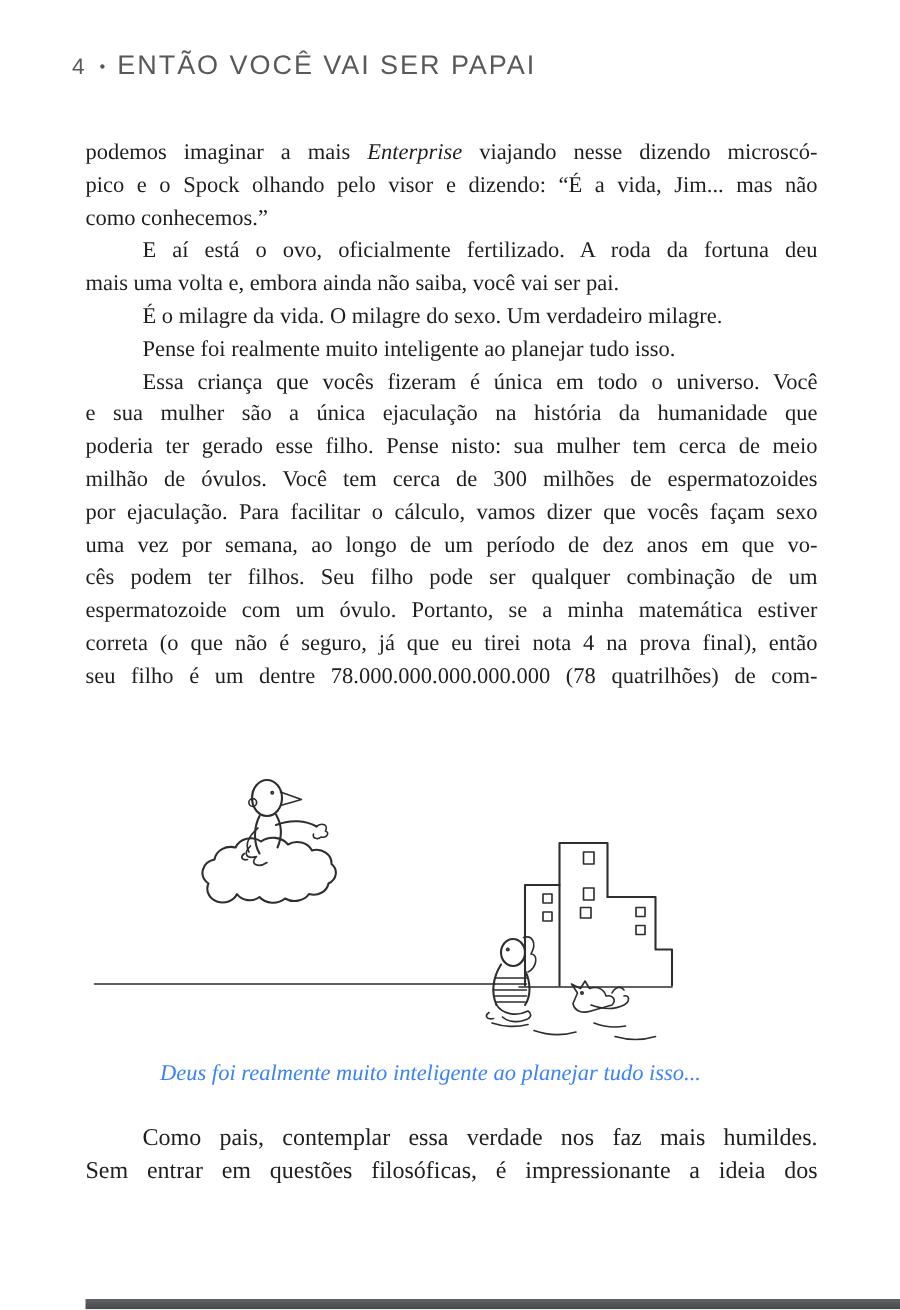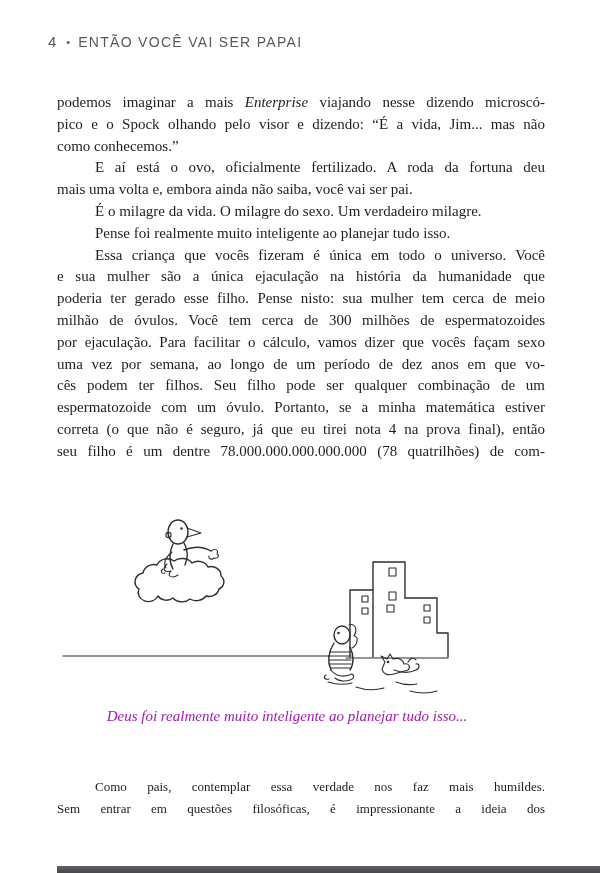--- a/index.html
+++ b/index.html
@@ -4,31 +4,31 @@
 <style>
   html,body{margin:0;padding:0;background:#ffffff;}
   .page{position:relative;width:600px;height:873px;background:#ffffff;overflow:hidden;
         font-family:"Liberation Serif","DejaVu Serif",serif;color:#1e1e1e;}
   
   .running-head{position:absolute;left:48px;top:33px;height:18px;
         font-family:"Liberation Sans","DejaVu Sans",sans-serif;color:#58595b;
         display:flex;align-items:baseline;}
   .pgnum{font-size:15px;letter-spacing:1px;margin-right:9px;}
   .bullet{font-size:11px;margin-right:8px;position:relative;top:-1px;}
-  .booktitle{font-size:14px;letter-spacing:1.3px;}
+  .booktitle{font-size:18px;letter-spacing:1.3px;}
   
   .textcol{position:absolute;left:57px;top:92px;width:488px;font-size:15px;}
-  .textcol2{position:absolute;left:57px;top:776px;width:488px;font-size:13px;}
+  .textcol2{position:absolute;left:57px;top:748px;width:488px;font-size:16px;}
   .line{height:21.8px;line-height:21.8px;overflow:hidden;text-align:left;white-space:normal;}
   .j{text-align:justify;text-align-last:justify;}
   .ind{text-indent:38px;}
   .line em{font-style:italic;}
   
   .caption{position:absolute;left:57px;top:708px;width:488px;padding-right:28px;box-sizing:border-box;
-        text-align:center;font-style:italic;font-size:15px;color:#a21caf;}
+        text-align:center;font-style:italic;font-size:15px;color:#3b82f6;}
   
   .illus{position:absolute;left:60px;top:512px;}
   .illus path,.illus ellipse,.illus circle{fill:none;stroke:#2e2e2e;stroke-width:1.4;
         stroke-linecap:round;stroke-linejoin:round;}
   .illus .thin{stroke-width:1.1;}
   
   .bottom-bar{position:absolute;left:57px;right:0;top:866px;height:7px;
         background:linear-gradient(to bottom,#606266,#45474b);}
 </style>
 </head>

